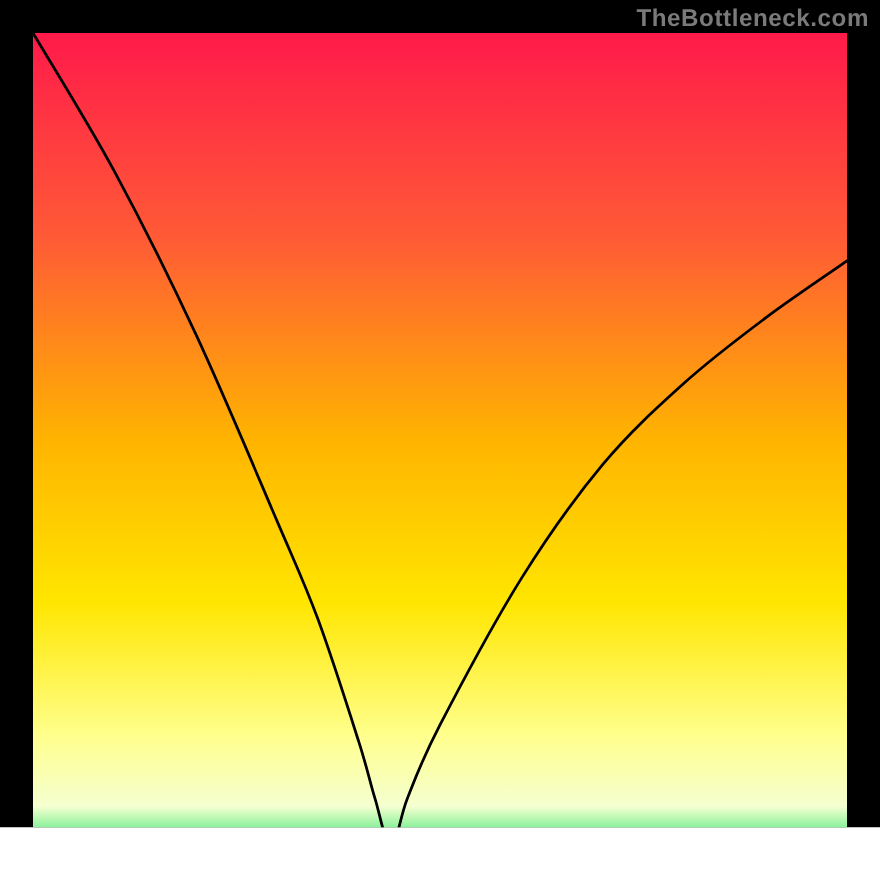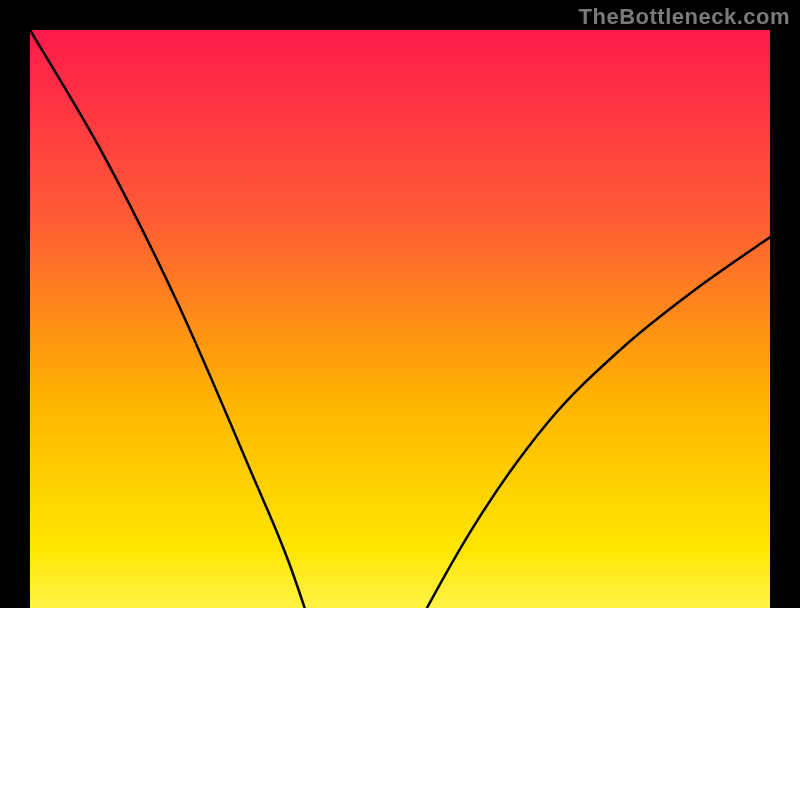--- a/index.html
+++ b/index.html
@@ -2,21 +2,21 @@
 <html><head>
 <meta charset="utf-8">
 <style>
   body {
     margin: 0;
     padding: 0;
     background: #fff;
   }
   .container {
     width: 800px;
-    height: 608px;
+    height: 752px;
     position: relative;
   }
   .watermark {
     position: absolute;
     top: 4px;
     right: 10px;
     font-family: Arial, Helvetica, sans-serif;
     font-size: 22px;
     font-weight: bold;
     color: #7a7a7a;

